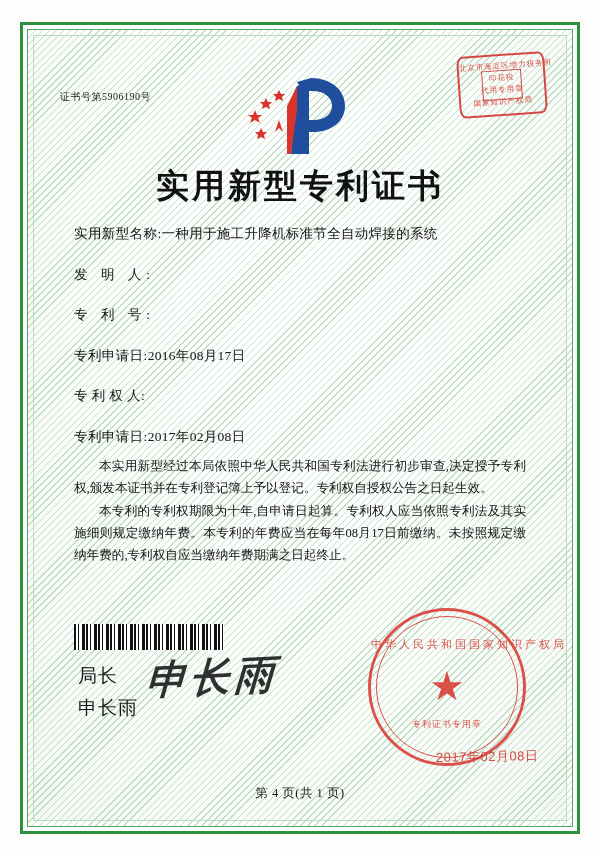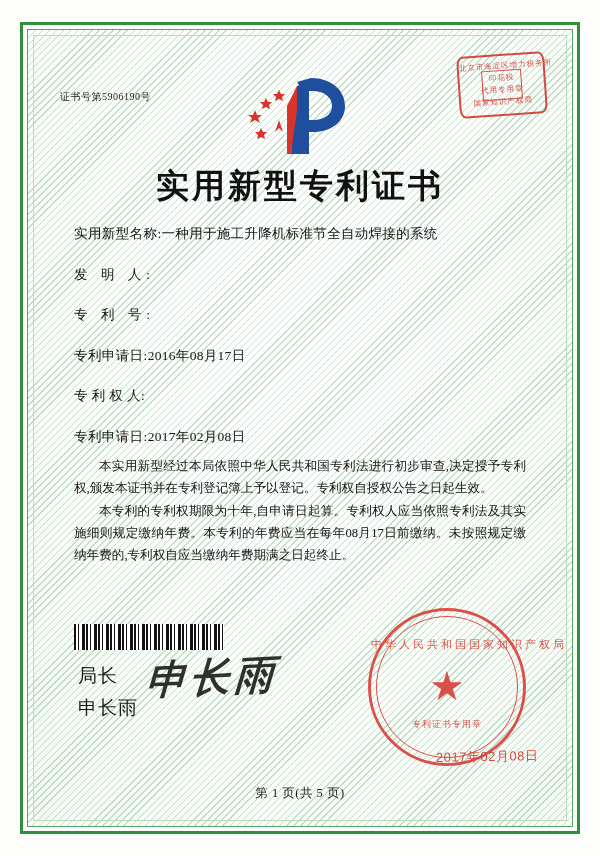--- a/index.html
+++ b/index.html
@@ -368,16 +368,16 @@
 
     <div class="round-seal">
       <div class="ring2"></div>
       <div class="seal-arc">中华人民共和国国家知识产权局</div>
       <div class="star">★</div>
       <div class="seal-bottom">专利证书专用章</div>
     </div>
 
     <div class="seal-date">2017年02月08日</div>
 
-    <div class="page-footer">第 1 页(共 5 页)</div>
+    <div class="page-footer">第 4 页(共 1 页)</div>
 
   </div>
 </div>
 
 </body></html>

